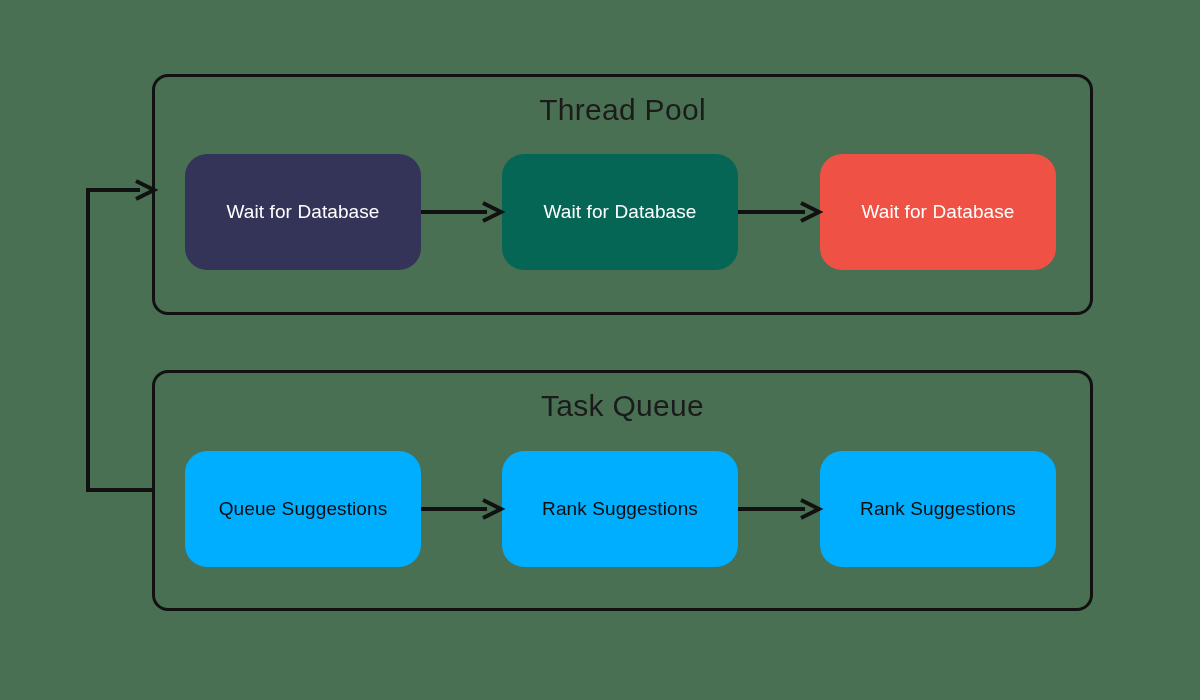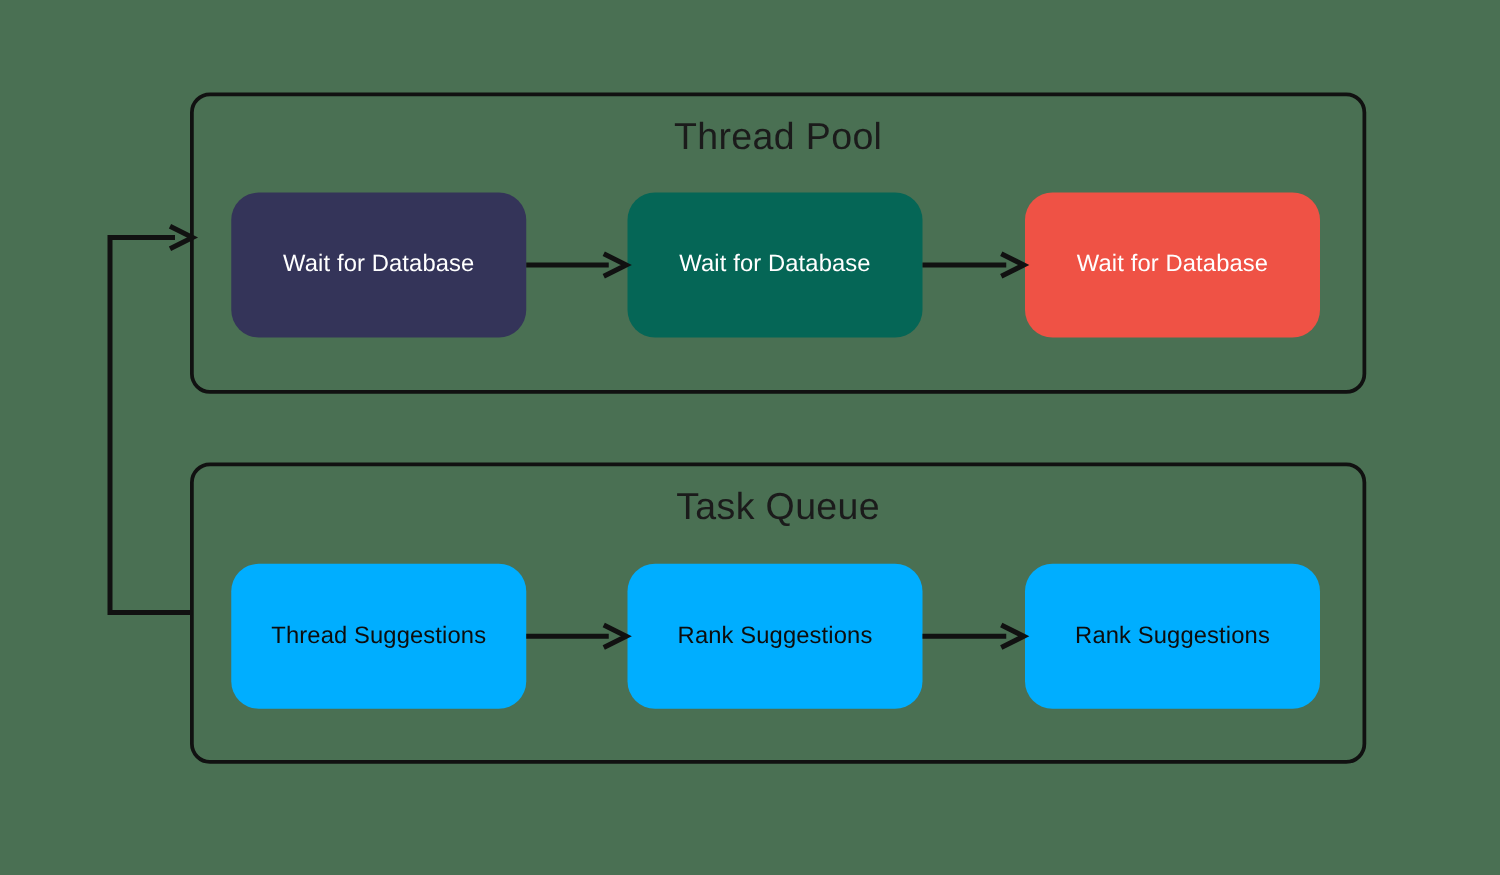--- a/index.html
+++ b/index.html
@@ -133,21 +133,21 @@
       <line x1="0" y1="10" x2="67" y2="10" stroke="#111111" stroke-width="4"></line>
       <polyline points="63,1 81,10 63,19" fill="none" stroke="#111111" stroke-width="4" stroke-linecap="butt" stroke-linejoin="miter"></polyline>
     </svg>
   </div>
 
   <div class="group" id="group-task-queue" style="border-color: rgb(17, 17, 17);">
     <div class="group-title">Task Queue</div>
   </div>
 
   <div class="node row-bot col-1" id="node-tq-1" style="background: rgb(0, 174, 255); color: rgb(13, 13, 13);">
-    <span>Thread Suggestions</span>
+    <span>Queue Suggestions</span>
   </div>
 
   <div class="node row-bot col-2" id="node-tq-2" style="background: rgb(0, 174, 255); color: rgb(13, 13, 13);">
     <span>Rank Suggestions</span>
   </div>
 
   <div class="node row-bot col-3" id="node-tq-3" style="background: rgb(0, 174, 255); color: rgb(13, 13, 13);">
     <span>Rank Suggestions</span>
   </div>
 

